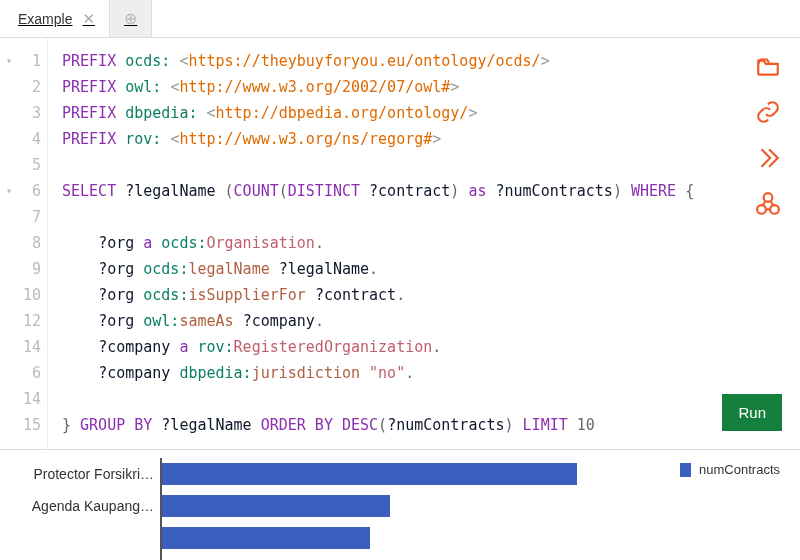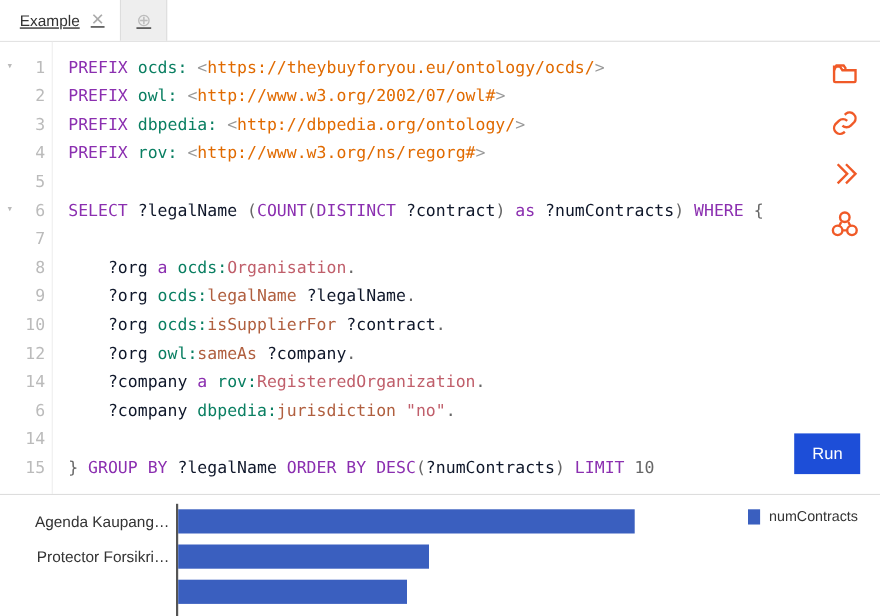--- a/index.html
+++ b/index.html
@@ -109,21 +109,21 @@
     color: #f05a28;
     display: flex;
     align-items: center;
     justify-content: center;
   }
   .tool-icon svg { stroke: #f05a28; fill: none; stroke-width: 2; }
   .run-btn {
     position: absolute;
     right: 18px;
     bottom: 18px;
-    background: #1d4ed8;
+    background: #15803d;
     color: #fff;
     border: none;
     padding: 10px 16px;
     font-size: 15px;
     cursor: pointer;
   }
   .chart-area {
     position: relative;
     height: 110px;
     padding-top: 10px;
@@ -265,22 +265,22 @@
   <button class="run-btn">Run</button>
 </div>
 
 <div class="chart-area">
   <div class="legend">
     <div class="legend-swatch"></div>
     <span>numContracts</span>
   </div>
   <div class="chart-body">
     <div class="ylabels" id="ylabels">
+        <div>Protector Forsikri…</div>
         <div>Agenda Kaupang…</div>
-        <div>Protector Forsikri…</div>
       </div>
     <div class="bars" id="bars">
         <div class="bar" style="top: 5px; width: 83.3333%;"></div>
         <div class="bar" style="top: 37px; width: 45.8333%;"></div>
         <div class="bar" style="top: 69px; width: 41.6667%;"></div>
       </div>
   </div>
 </div>
 
 </body></html>

